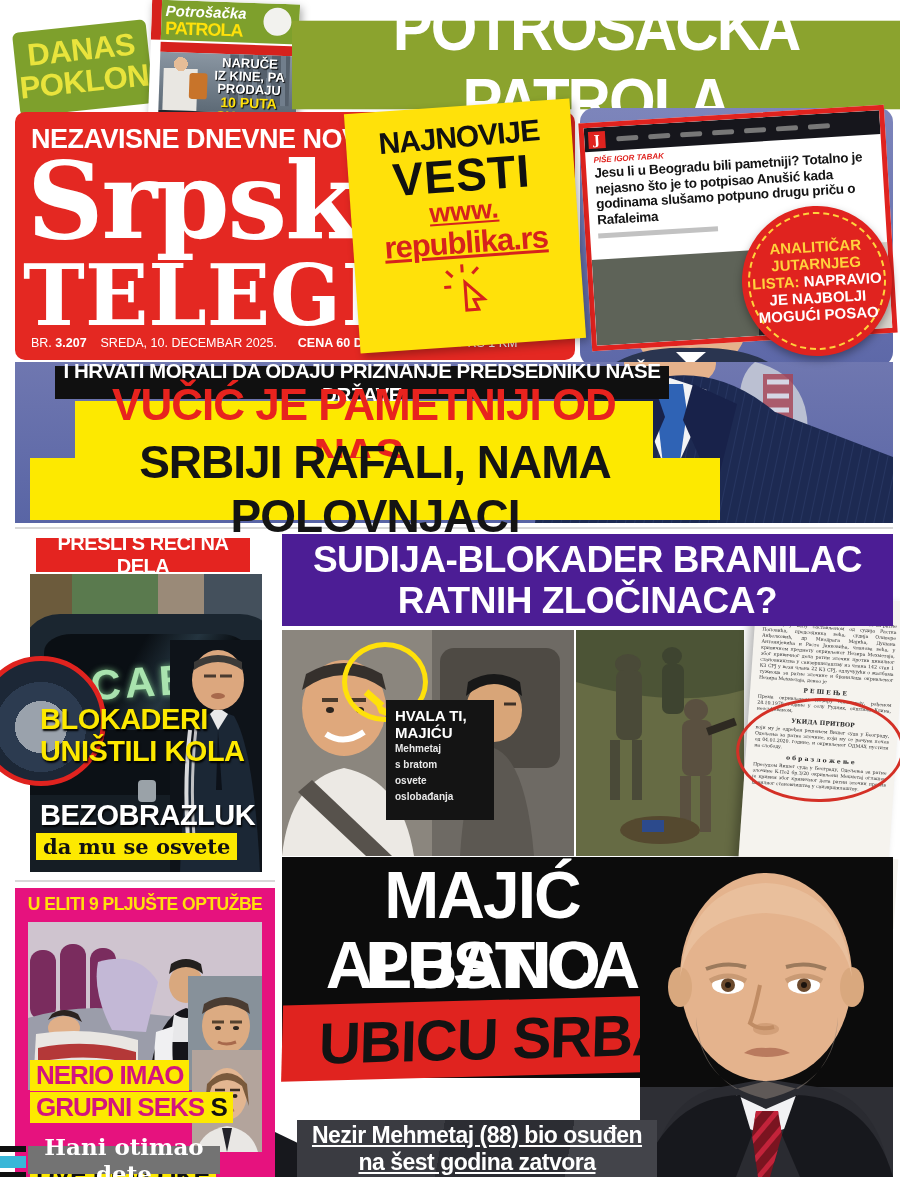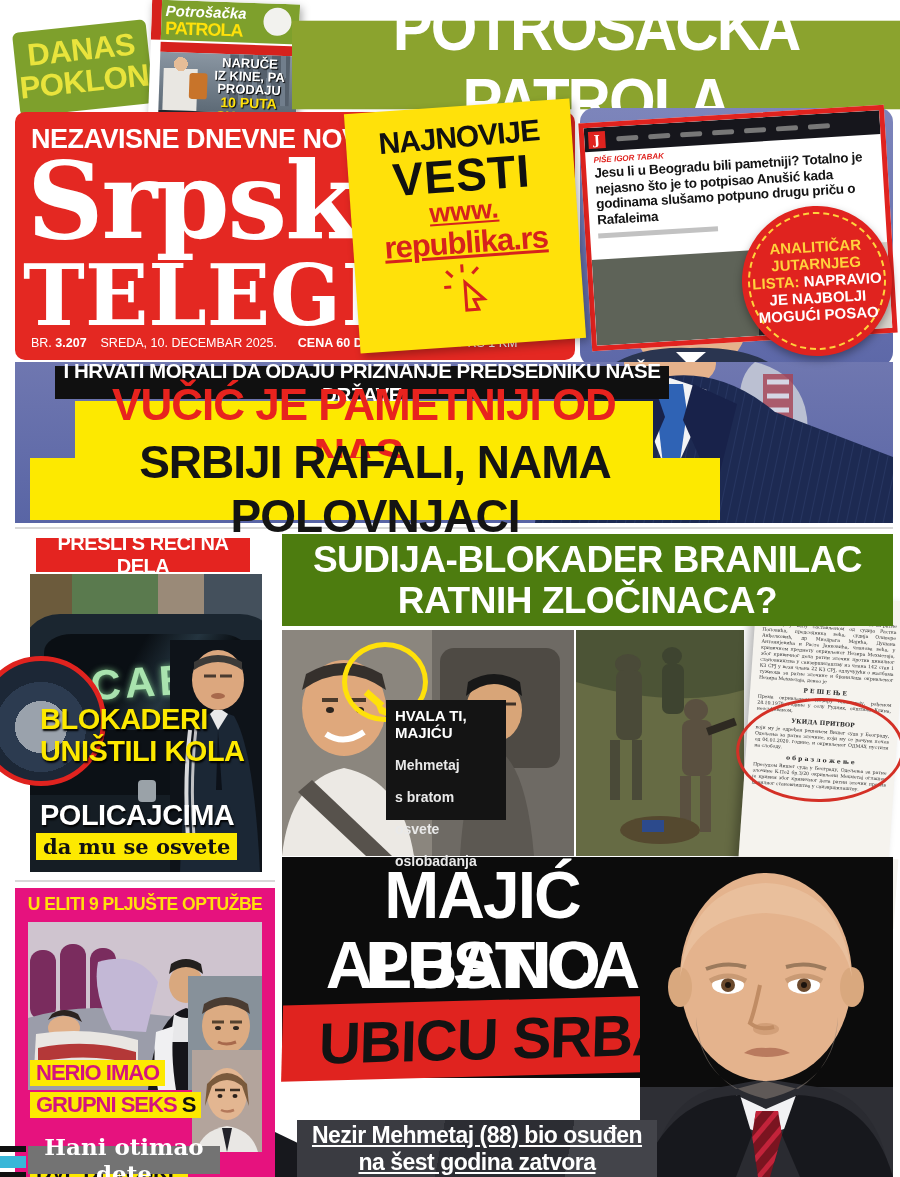--- a/index.html
+++ b/index.html
@@ -104,47 +104,47 @@
   .ls1-w{left:40px;color:#fff;font-size:29px;z-index:6;text-shadow:1px 2px 2px #000;}
   .ls1-chip{left:36px;background:#fde900;color:#111;font-family:"DejaVu Serif",serif;font-weight:bold;
      font-size:21px;padding:1px 7px;z-index:6;}
 
   
   .elita-panel{left:15px;top:888px;width:260px;height:289px;background:#e6127e;}
   .elita-badge{left:15px;top:894px;width:260px;color:#ffe10a;font-size:17.5px;z-index:3;}
   .bedroom{left:28px;top:922px;width:234px;height:168px;overflow:hidden;
      background:linear-gradient(180deg,#cabfcb 0 55%,#8d8f9b 55%);}
   .inset-man{left:188px;top:976px;width:74px;height:114px;overflow:hidden;background:#8a9296;z-index:4;}
-  .elita-chip{background:#fde900;padding:0 6px;z-index:6;font-size:22px;letter-spacing:-1px;}
+  .elita-chip{background:#fde900;padding:0 6px;z-index:6;font-size:26px;letter-spacing:-1px;}
   .woman-inset{left:192px;top:1050px;width:70px;height:102px;overflow:hidden;background:#b3a49c;z-index:5;}
   .hani-bar{left:28px;top:1146px;width:192px;height:28px;background:#737373;color:#fff;
      font-family:"DejaVu Serif",serif;font-weight:bold;font-size:23px;z-index:6;}
   .stripe{left:0;z-index:7;}
 
   
-  .ms-banner{left:282px;top:534px;width:611px;height:92px;background:#4d7c0f;color:#fff;z-index:2;
+  .ms-banner{left:282px;top:534px;width:611px;height:92px;background:#4c1d95;color:#fff;z-index:2;
      flex-direction:column;}
   .ms-banner .l{font-size:37px;line-height:41px;letter-spacing:-.5px;}
   .selfie{left:282px;top:630px;width:292px;height:226px;overflow:hidden;
      background:linear-gradient(120deg,#9a948c 0 30%,#7d7a74 30% 70%,#565650 70%);}
   .war{left:576px;top:630px;width:168px;height:226px;overflow:hidden;
      background:linear-gradient(180deg,#55603c,#6d7247 60%,#8a8456);}
   .docpaper{left:746px;top:596px;width:150px;height:312px;background:#f5f3ee;transform:rotate(4deg);
      box-shadow:-5px 5px 10px rgba(0,0,0,.28);z-index:1;padding:10px 8px;box-sizing:border-box;
      font-family:"DejaVu Serif",serif;color:#2a2a2a;}
   .doc-h{text-align:center;font-weight:bold;font-size:6px;margin:3px 0;}
   .doc-p{font-size:4.6px;line-height:6px;text-align:justify;margin:0 0 3px 0;}
   .doc-oval{position:absolute;left:-10px;top:102px;width:162px;height:98px;border:3px solid #d43026;
      border-radius:50%;transform:rotate(-5deg);z-index:2;}
   .hl-circle{left:342px;top:642px;width:86px;height:80px;border:5px solid #ffe10a;border-radius:50%;
      z-index:5;box-sizing:border-box;}
-  .caption-box{left:386px;top:700px;width:120px;height:120px;background:#141414;color:#fff;z-index:6;
+  .caption-box{left:386px;top:700px;width:108px;height:120px;background:#141414;color:#fff;z-index:6;
      padding:7px 9px;box-sizing:border-box;}
   .cb-b{font-size:15px;font-weight:bold;line-height:17px;}
-  .cb-r{font-size:14px;font-weight:bold;line-height:16px;color:#e9e9e9;margin-top:16px;}
+  .cb-r{font-size:10px;font-weight:bold;line-height:16px;color:#e9e9e9;}
   .black-block{left:282px;top:857px;width:611px;height:221px;background:#0c0c0c;z-index:2;}
   .mp1{left:282px;top:860px;width:400px;color:#fff;font-size:66px;line-height:70px;text-align:center;
      z-index:3;letter-spacing:-2px;}
   .red-band{left:282px;top:1000px;width:428px;height:76px;background:#e0231f;z-index:4;
      transform:rotate(-1.5deg) skewX(-3deg);color:#131313;font-size:58px;letter-spacing:-1px;}
   .majic{left:640px;top:857px;width:253px;height:320px;z-index:5;overflow:hidden;}
   .paper-sliver{left:836px;top:857px;width:60px;height:70px;background:#f5f3ee;transform:rotate(4deg);z-index:2;}
   .deck{left:282px;top:1078px;width:433px;height:36px;background:#fff;color:#d01f1f;z-index:4;
      font-family:"DejaVu Serif",serif;font-weight:bold;font-size:32px;}
   .sub-bar{left:297px;top:1120px;width:360px;height:57px;z-index:6;
@@ -300,21 +300,21 @@
       <ellipse cx="48" cy="56" rx="7" ry="3" fill="#a8694c"></ellipse>
       <path d="M10 232 Q14 110 34 76 L48 70 L64 76 Q84 110 90 232 Z" fill="#1b2735"></path>
       <path d="M40 74 L48 90 L58 74 L52 70 L44 70 Z" fill="#e8e9ea"></path>
       <path d="M48 90 L46 150 L52 150 Z" fill="#0c1119"></path>
       <path d="M20 90 Q14 140 18 200" stroke="#d9dadc" stroke-width="4" fill="none"></path>
       <path d="M26 88 Q20 140 24 198" stroke="#bfc0c2" stroke-width="3" fill="none"></path>
     </svg>
   </div>
   <div class="abs ls1-y cond" style="top:703px">BLOKADERI</div>
   <div class="abs ls1-y cond" style="top:735px">UNIŠTILI KOLA</div>
-  <div class="abs ls1-w cond" style="top:799px">POLICAJCIMA</div>
+  <div class="abs ls1-w cond" style="top:799px">BEZOBRAZLUK</div>
   <div class="abs ls1-chip" style="top:833px">da mu se osvete</div>
 
   <div class="abs rule" style="left:15px;top:880px;width:260px;height:2px"></div>
 
   <div class="abs elita-panel"></div>
   <div class="abs elita-badge cond ctr">U ELITI 9 PLJUŠTE OPTUŽBE</div>
   <div class="abs bedroom">
     <svg width="234" height="168" viewBox="0 0 234 168">
       <rect width="234" height="168" fill="#cfc4cf"></rect>
       <g fill="#7a2c5e">

